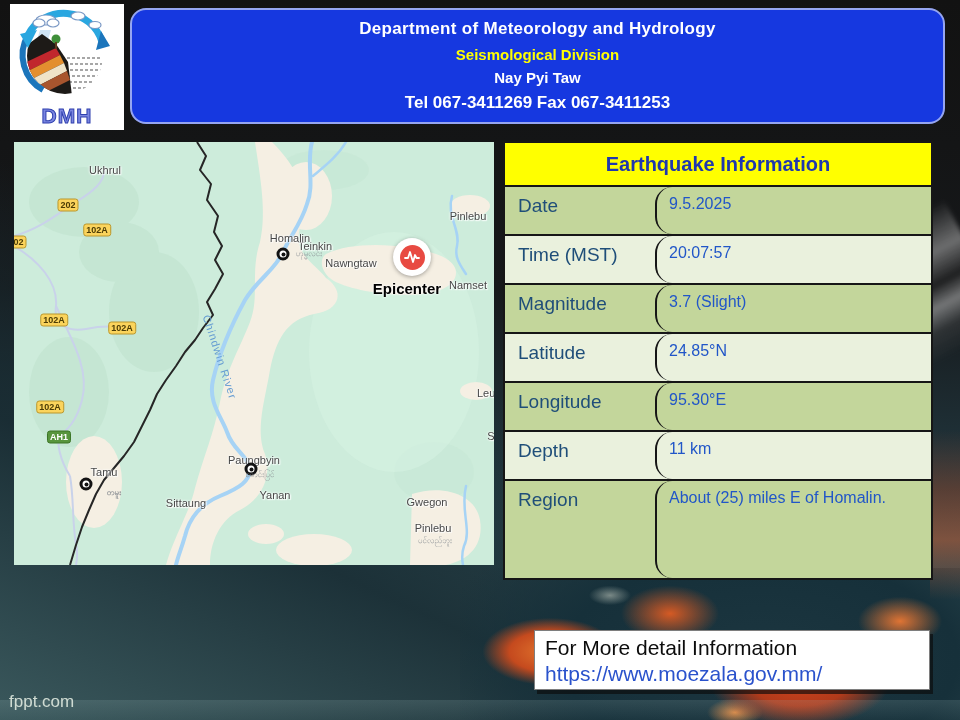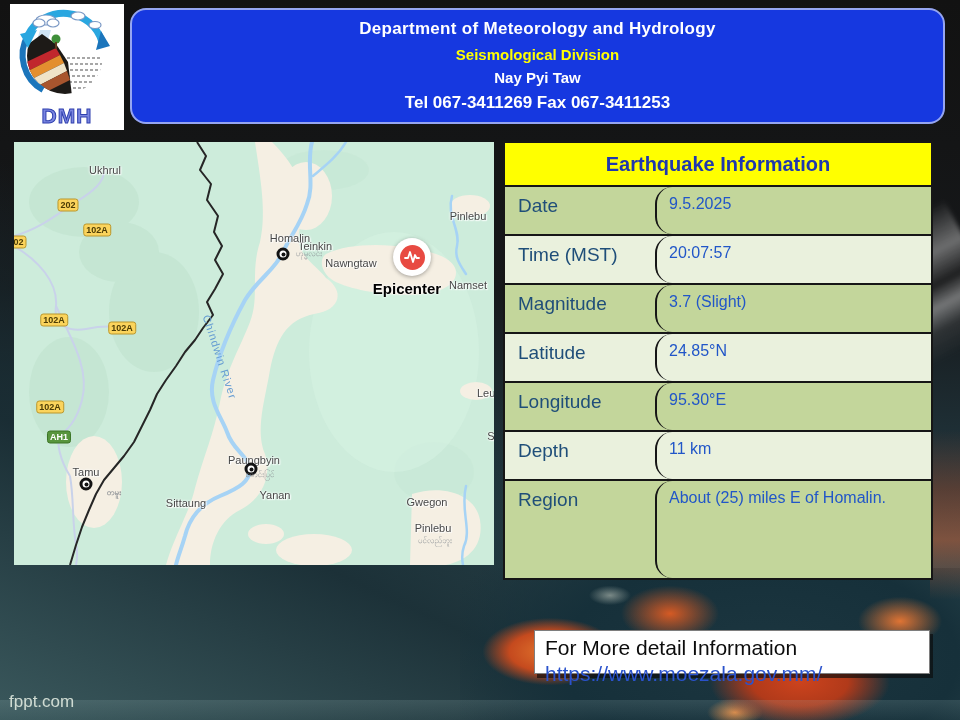--- a/index.html
+++ b/index.html
@@ -57,21 +57,21 @@
   .t-head{height:42px;background:var(--head-bg,#ffff00);border-bottom:2px solid #161616;display:flex;align-items:center;justify-content:center;
     font-size:20px;font-weight:bold;color:var(--head-fg,#1f38ae);}
   .t-row{display:grid;grid-template-columns:150px 1fr;height:49px;border-bottom:2px solid #161616;box-sizing:border-box;}
   .t-row:last-child{border-bottom:none;}
   .t-row-tall{height:97px;}
   .shade-a{background:var(--row-a,#c3d69b);}
   .shade-b{background:var(--row-b,#eaf1dd);}
   .t-label{font-size:19px;color:var(--lab,#1f4e79);padding:8px 0 8px 13px;box-sizing:border-box;}
   .t-value{font-size:16px;color:var(--val,#2156c8);padding:6px 10px 0 12px;border-left:2px solid #161616;box-sizing:border-box;line-height:1.35;border-radius:17px;}
   
-  .footer-box{position:absolute;left:534px;top:630px;width:396px;height:44px;background:#fff;border:1px solid #7e7e7e;
+  .footer-box{position:absolute;left:534px;top:630px;width:396px;height:60px;background:#fff;border:1px solid #7e7e7e;
     box-shadow:3px 4px 0 rgba(10,10,10,.65), inset 0 0 0 2px #fff, inset 2px 2px 0 rgba(0,0,0,.08);
     box-sizing:border-box;padding:4px 0 0 10px;}
   .footer-line{font-size:21px;color:#0c0c0c;line-height:26px;}
   .footer-link{font-size:21px;color:var(--link,#2a52cc);line-height:26px;text-decoration:none;display:block;}
   .watermark{position:absolute;left:9px;top:692px;font-size:17px;color:#dfe9df;opacity:.9;}
 </style>
 </head>
 <body>
 
 <div class="slide">
@@ -186,21 +186,21 @@
         <span class="map-burmese" style="left: 295px; top: 112px;">ဟုမ္မလင်း</span>
         <span class="map-town" style="left: 454px; top: 74px;">Pinlebu</span>
         <span class="map-town" style="left: 337px; top: 121px;">Nawngtaw</span>
         <span class="map-town" style="left: 454px; top: 143px;">Namset</span>
         <span class="badge badge-yellow" style="left: 40px; top: 178px;">102A</span>
         <span class="badge badge-yellow" style="left: 108px; top: 186px;">102A</span>
         <span class="map-town" style="left: 463px; top: 251px; margin-left: 14px;">Leu-u</span>
         <span class="map-town" style="left: 477px; top: 294px;">S</span>
         <span class="badge badge-yellow" style="left: 36px; top: 265px;">102A</span>
         <span class="badge badge-green" style="left: 45px; top: 295px;">AH1</span>
-        <span class="map-town" style="left: 72px; top: 330px;">Tamu</span>
+        <span class="map-town" style="left: 90px; top: 330px;">Tamu</span>
         <span class="town-marker" style="left: 72px; top: 342px;"></span>
         <span class="map-burmese" style="left: 100px; top: 351px; font-weight: bold;">တမူး</span>
         <span class="map-town" style="left: 240px; top: 318px;">Paungbyin</span>
         <span class="town-marker" style="left: 237px; top: 327px;"></span>
         <span class="map-burmese" style="left: 246px; top: 333px;">ဖောင်းပြင်</span>
         <span class="map-town" style="left: 172px; top: 361px;">Sittaung</span>
         <span class="map-town" style="left: 261px; top: 353px;">Yanan</span>
         <span class="map-town" style="left: 413px; top: 360px;">Gwegon</span>
         <span class="map-town" style="left: 419px; top: 386px;">Pinlebu</span>
         <span class="map-burmese" style="left: 421px; top: 399px;">ပင်လည်ဘူး</span>

